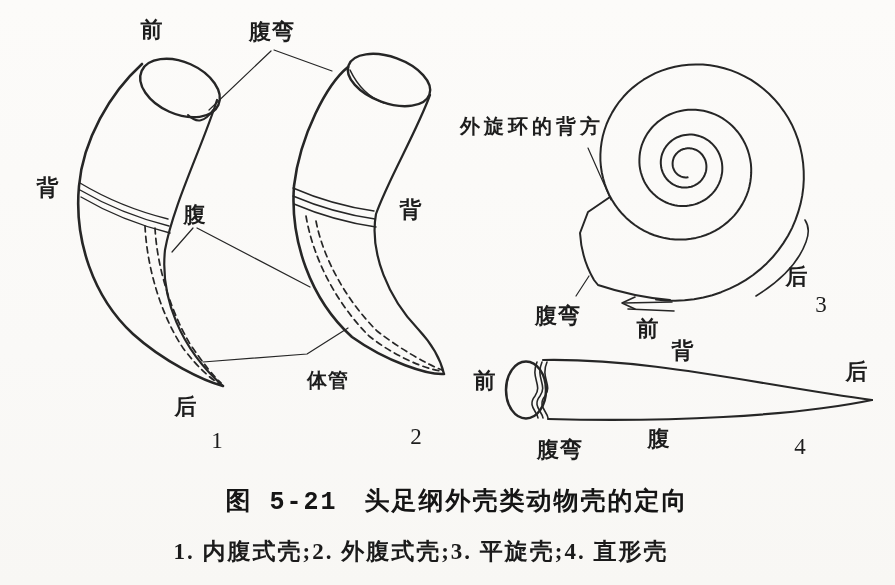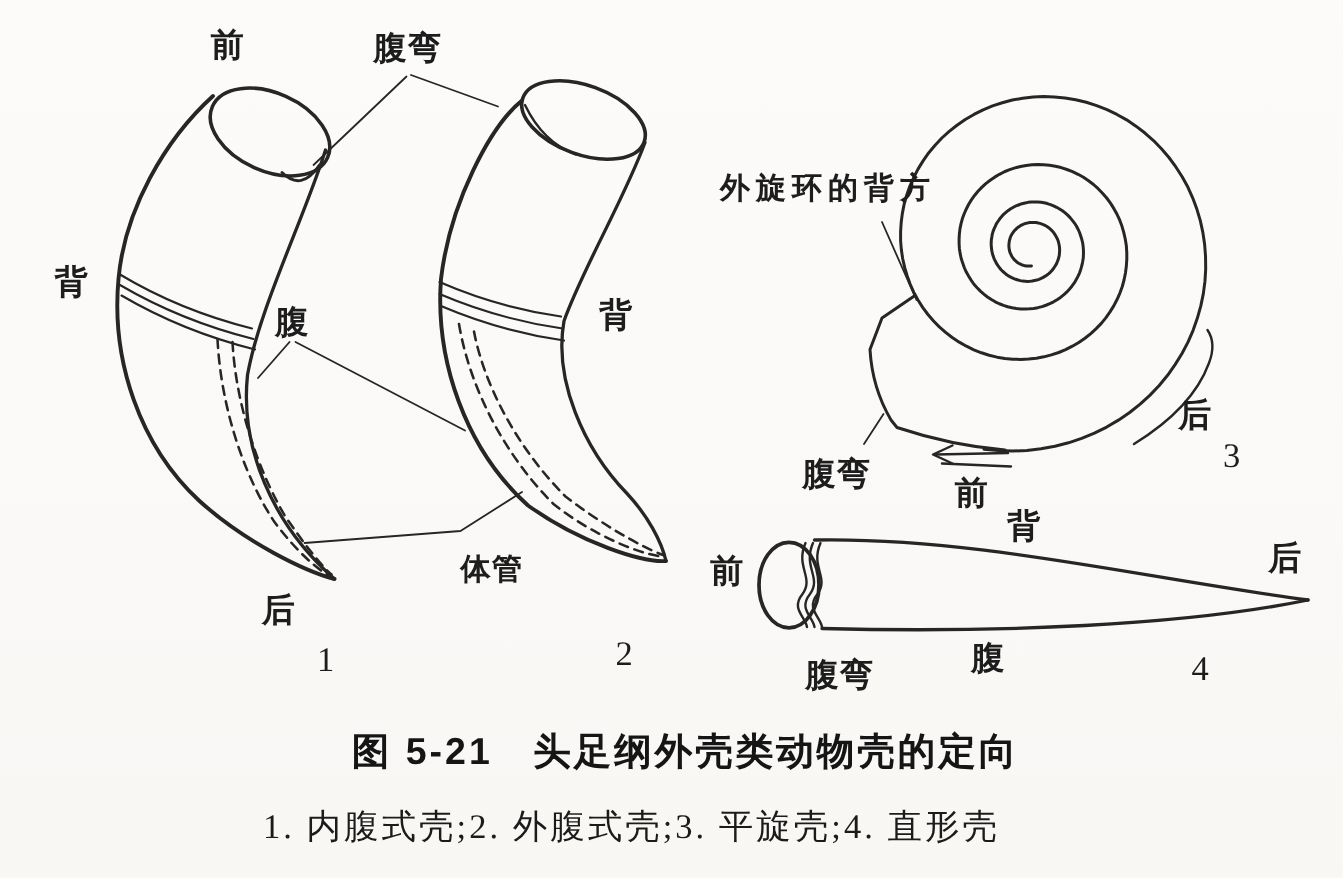--- a/index.html
+++ b/index.html
@@ -26,21 +26,21 @@
     font-size:23px;font-weight:400;line-height:1;
   }
   .caption1{
     position:absolute;transform:translate(-50%,-50%);
     color:#151515;font-size:25px;font-weight:700;letter-spacing:2px;
     white-space:nowrap;line-height:1;
   }
   .caption2{
     position:absolute;transform:translate(-50%,-50%);
     color:#1b1b1b;font-family:"Liberation Serif", serif;
-    font-size:23px;font-weight:400;letter-spacing:2px;
+    font-size:23px;font-weight:700;letter-spacing:2px;
     white-space:nowrap;line-height:1;
   }
 </style>
 </head>
 <body>
 
 <div class="page">
 
   <svg class="art" width="895" height="585" viewBox="0 0 895 585" fill="none" stroke="#262626" stroke-linecap="round" stroke-linejoin="round">
 
@@ -112,28 +112,28 @@
   <div class="lbl" style="left:152px;top:30px;">前</div>
   <div class="lbl" style="left:272px;top:32px;">腹弯</div>
   <div class="lbl" style="left:48px;top:188px;">背</div>
   <div class="lbl" style="left:195px;top:215px;">腹</div>
   <div class="lbl" style="left:411px;top:210px;">背</div>
   <div class="lbl small" style="left:328px;top:380px;">体管</div>
   <div class="lbl" style="left:186px;top:407px;">后</div>
   <div class="num" style="left:217px;top:440px;">1</div>
   <div class="num" style="left:416px;top:436px;">2</div>
 
-  <div class="lbl spread" style="left:532px;top:126px;margin-left:20px;">外旋环的背方</div>
+  <div class="lbl spread" style="left:532px;top:126px;">外旋环的背方</div>
   <div class="lbl" style="left:558px;top:316px;">腹弯</div>
   <div class="lbl" style="left:648px;top:329px;">前</div>
   <div class="lbl" style="left:797px;top:277px;">后</div>
   <div class="num" style="left:821px;top:304px;">3</div>
 
   <div class="lbl" style="left:485px;top:381px;">前</div>
   <div class="lbl" style="left:683px;top:351px;">背</div>
   <div class="lbl" style="left:857px;top:372px;">后</div>
   <div class="lbl" style="left:659px;top:439px;">腹</div>
   <div class="lbl" style="left:560px;top:450px;">腹弯</div>
   <div class="num" style="left:800px;top:446px;">4</div>
 
-  <div class="caption1" style="left:457px;top:502px;">图 5-21　头足纲外壳类动物壳的定向</div>
+  <div class="caption1" style="left:457px;top:502px;font-family:Liberation Mono, monospace;">图 5-21　头足纲外壳类动物壳的定向</div>
   <div class="caption2" style="left:421px;top:551px;">1. 内腹式壳;2. 外腹式壳;3. 平旋壳;4. 直形壳</div>
 </div>
 
 </body></html>

